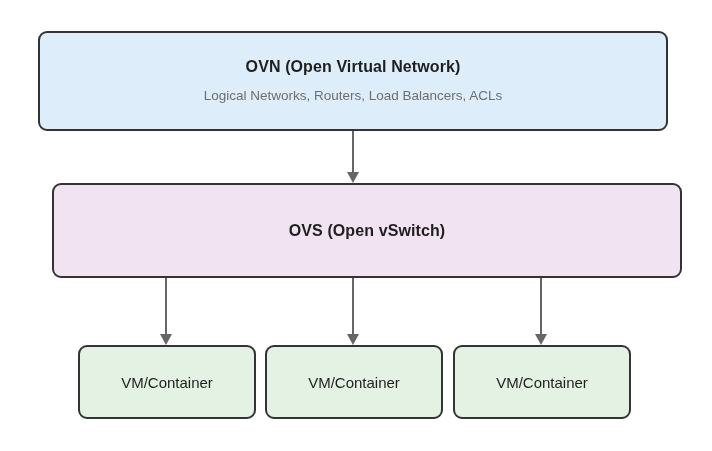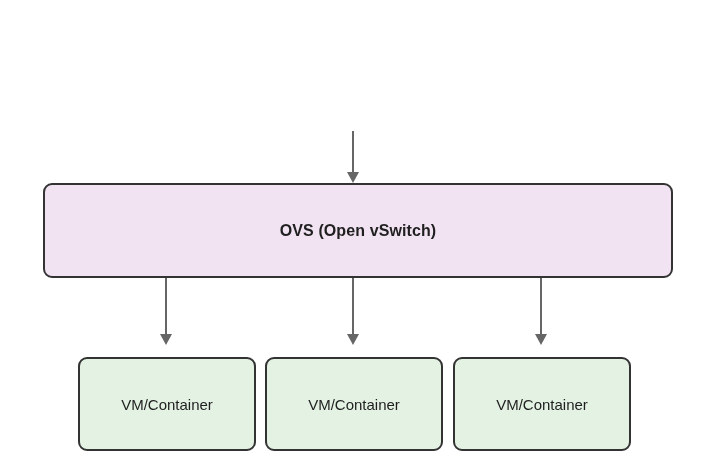--- a/index.html
+++ b/index.html
@@ -56,33 +56,32 @@
   
   #node-ovn {
     left: 38px;
     top: 31px;
     width: 630px;
     height: 100px;
     background: #deedfa;
   }
 
   #node-ovs {
-    left: 43px;
+    left: 52px;
     top: 183px;
     width: 630px;
     height: 95px;
     background: #f2e3f2;
   }
 
   .node-vm {
     top: 345px;
-    height: 94px;
+    height: 74px;
     width: 178px;
     background: #e3f2e3;
-    margin-top: 12px;
   }
 
   #node-vm-1 { left: 78px; }
   #node-vm-2 { left: 265px; }
   #node-vm-3 { left: 453px; }
 
   .node-vm .node-label {
     font-size: 15px;
     font-weight: normal;
     color: #1f1f1f;
@@ -134,20 +133,24 @@
 
   #arrow-ovs-to-vm-1 { left: 160px; }
   #arrow-ovs-to-vm-2 { left: 347px; }
   #arrow-ovs-to-vm-3 { left: 535px; }
 </style>
 </head>
 <body>
 
 <div id="diagram-canvas">
 
+  <div class="node" id="node-ovn">
+    <div class="node-title">OVN (Open Virtual Network)</div>
+    <div class="node-subtitle">Logical Networks, Routers, Load Balancers, ACLs</div>
+  </div>
 
   <div class="arrow" id="arrow-ovn-to-ovs">
     <div class="arrow-shaft"></div>
     <div class="arrow-head"></div>
   </div>
 
   <div class="node" id="node-ovs">
     <div class="node-title">OVS (Open vSwitch)</div>
   </div>
 

